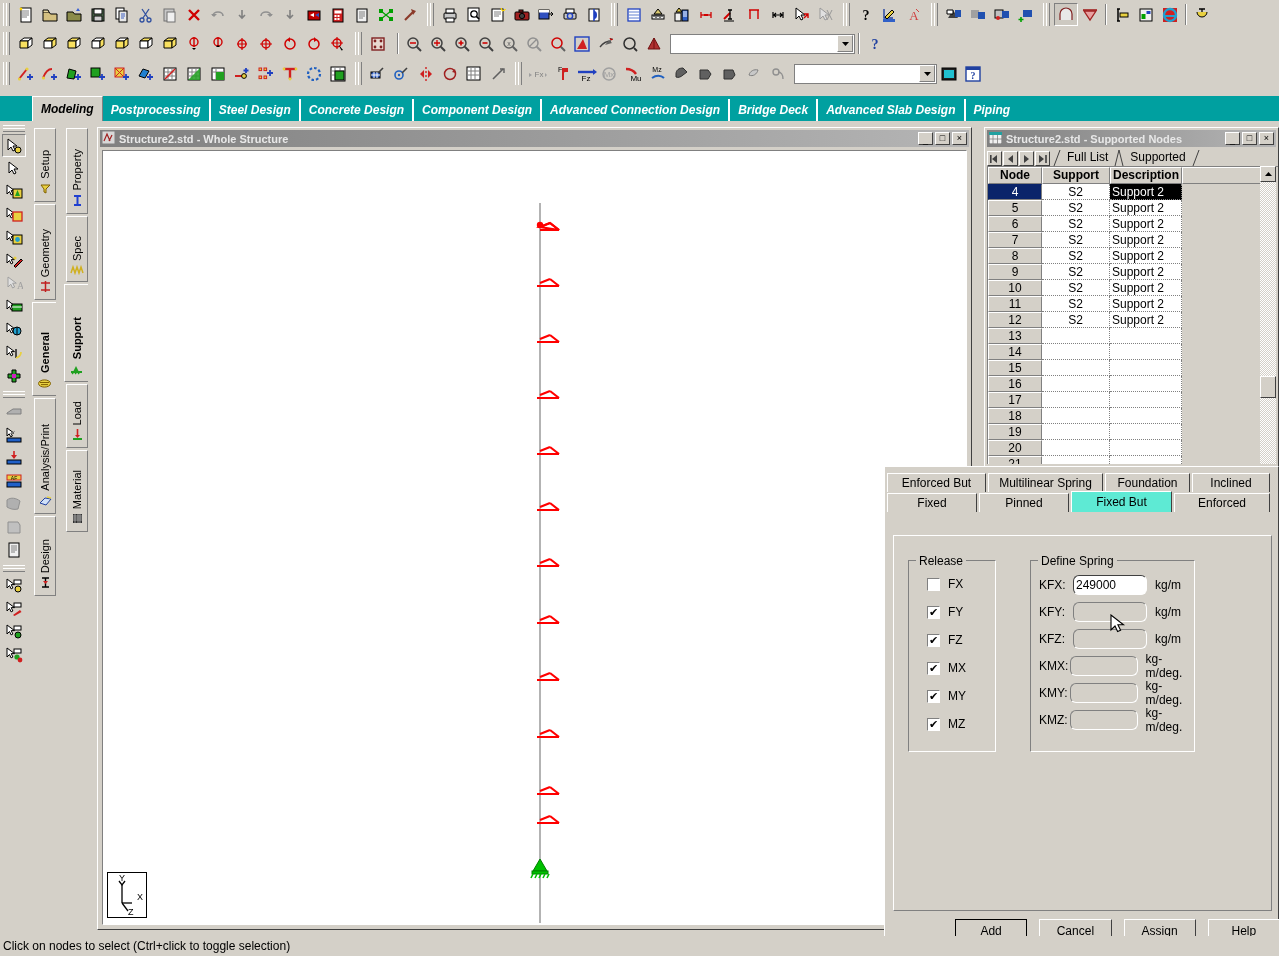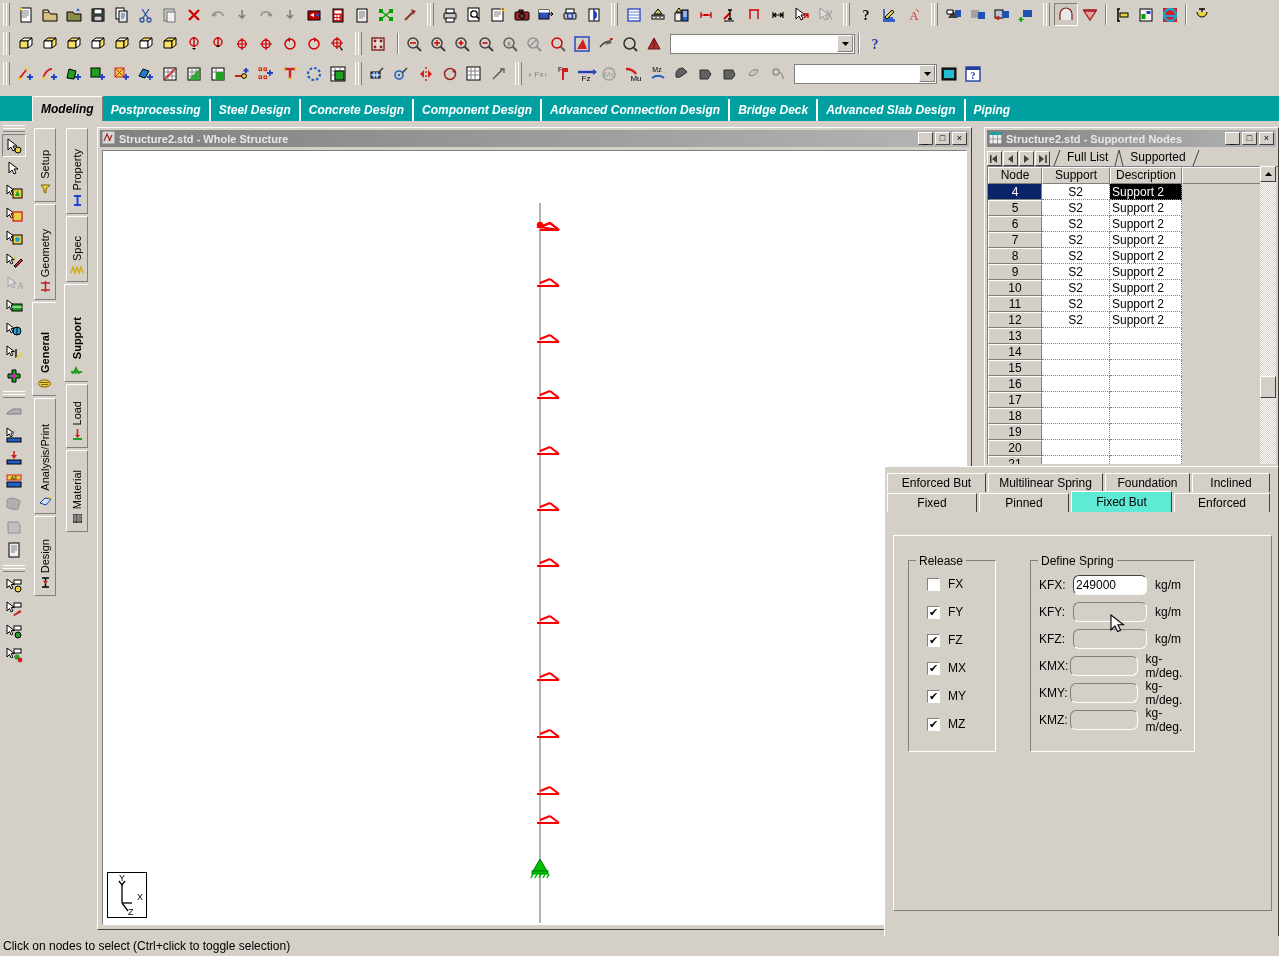--- a/index.html
+++ b/index.html
@@ -103,21 +103,21 @@
             display:flex;align-items:center;justify-content:center; }
   .sheettab { font-size: 12px; padding: 0 6px; height: 16px; line-height: 15px; color:#000;
               position: relative; white-space: nowrap; }
   .sheettab.sel { font-weight: normal; }
   #grid { position: absolute; left: 2px; top: 38px; width: 291px; height: 298px;
           background: #d4d0c8; border-top:1px solid #808080; border-left:1px solid #808080;
           overflow: hidden; }
   .gridhdr { display: flex; height: 17px; }
   .gh { background: #d4d0c8; border-right:1px solid #808080; border-bottom:1px solid #808080;
         border-top:1px solid #fff; border-left:1px solid #fff;
-        font-weight: normal; font-size: 12px; text-align: center; line-height: 15px; }
+        font-weight: bold; font-size: 12px; text-align: center; line-height: 15px; }
   .grow { display: flex; height: 16px; }
   .gc-node { width: 54px; background: #d4d0c8; border-right:1px solid #808080;
              border-bottom:1px solid #808080; border-top:1px solid #fff; border-left:1px solid #fff;
              text-align: center; font-size: 12px; line-height: 14px; }
   .gc-node.sel { background: #0a246a; color: #fff; border-top:1px solid #0a246a;
                  border-left:1px solid #0a246a; }
   .gc { border-right: 1px dotted #808080; border-bottom: 1px dotted #808080;
         background: #fff; font-size: 12px; line-height: 16px; padding-left: 2px; }
   .gc.ctr { text-align: center; padding-left: 0; }
   .gc.selcell { background: #000; color: #fff; }
@@ -1533,19 +1533,25 @@
           <span class="spinput"></span>
           <span class="spunit">kg-m/deg.</span>
         </div>
       </div>
     </div>
 
     <svg style="position:absolute;left:216px;top:78px" width="16" height="22" viewBox="0 0 16 22">
       <path d="M1 1l0 15 4-4 2.6 5.6 3-1.4-2.7-5.4h5.6z" fill="#fff" stroke="#000" stroke-width="1.1"></path>
     </svg>
   </div>
+  <div id="dlgbtns">
+    <div class="dbtn def">Add</div>
+    <div class="dbtn">Cancel</div>
+    <div class="dbtn">Assign</div>
+    <div class="dbtn">Help</div>
+  </div>
 </div>
 
 <div id="statusbar">
   <span class="st">Click on nodes to select (Ctrl+click to toggle selection)</span>
 </div>
 
 </div>
 
 </body></html>

